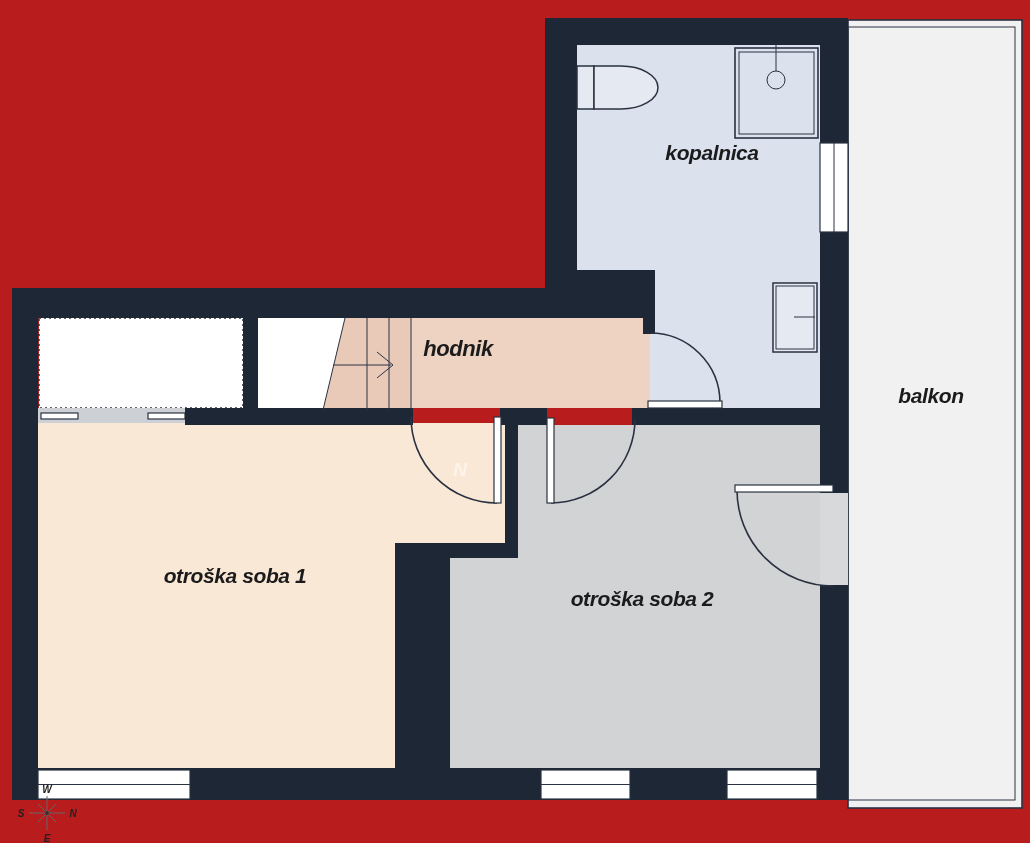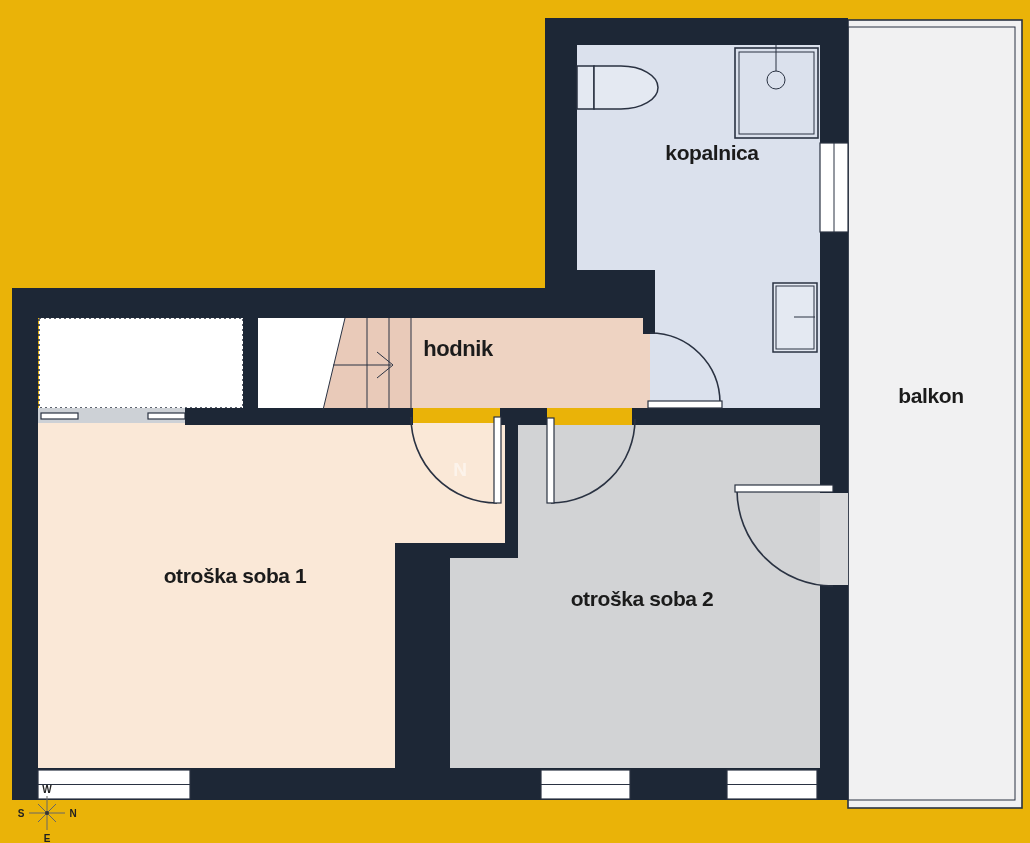--- a/index.html
+++ b/index.html
@@ -1,16 +1,16 @@
 <!DOCTYPE html>
 <html style="--wall: #1d2736; --line: #2a3242; --kopalnica: #dbe1ed; --hodnik: #eed3c2; --stairs: #e9cab9; --soba1: #fae8d7; --soba2: #d2d3d5; --balkon: #f1f1f2; --lowwall: #cdd1d6; --gap: #d8d9db; --door: #ffffff; --fixture: #e4e9f2; --label: #1b1b1b; --watermark: #ffffff;"><head>
 <meta charset="utf-8">
 <style>
   html,body{margin:0;padding:0;background:#ffffff;}
-  #stage{position:relative;width:1030px;height:843px;background:#eab308;overflow:hidden;}
+  #stage{position:relative;width:1030px;height:843px;background:#b91c1c;overflow:hidden;font-style:italic;}
   svg{display:block;}
   svg text{font-family:"Liberation Sans","DejaVu Sans",sans-serif;font-weight:bold;fill:var(--label);}
   .wall{fill:var(--wall);}
   .ln{stroke:var(--line);stroke-width:1.6;fill:none;}
   .ln1{stroke:var(--line);stroke-width:1;fill:none;}
   .leaf{fill:var(--door);stroke:var(--line);stroke-width:1.2;}
   .winf{fill:var(--door);stroke:var(--line);stroke-width:1.2;}
   .fix{fill:var(--fixture);stroke:var(--line);stroke-width:1.5;}
   .room-label{font-size:21px;letter-spacing:-0.4px;}
   .room-label-lg{font-size:22px;letter-spacing:-0.4px;}

